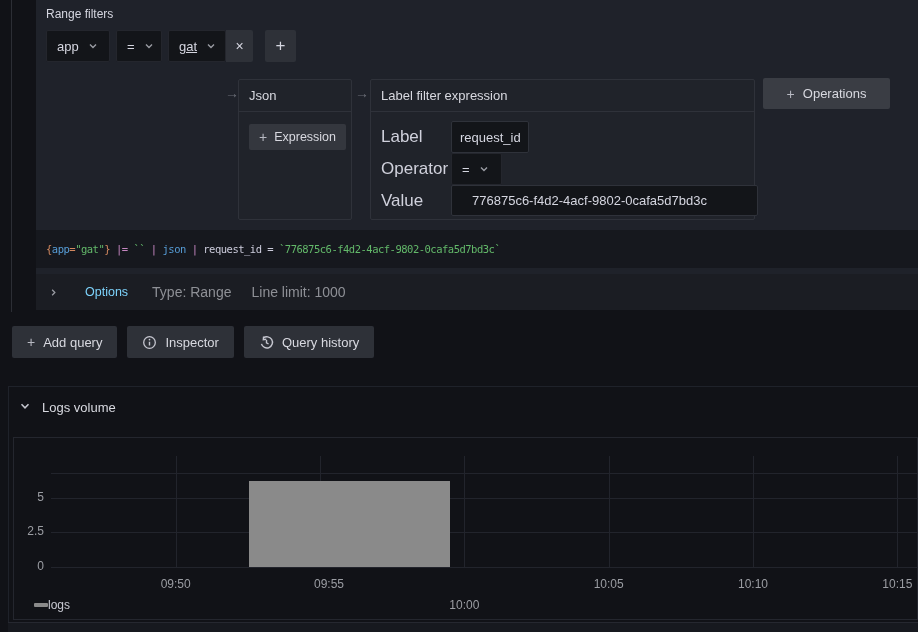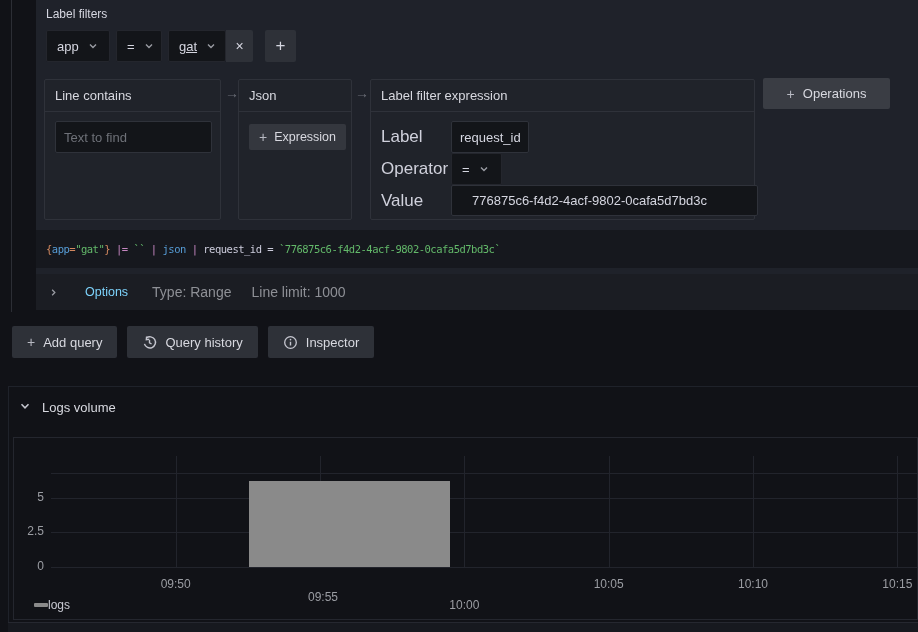--- a/index.html
+++ b/index.html
@@ -126,21 +126,21 @@
 
   .next-panel{left:8px;top:622px;width:912px;height:10px;background:#17191f;border-top:1px solid #262830;}
 </style>
 </head>
 <body>
 
 <div class="abs accent-line"></div>
 
 <section class="abs query-section">
 
-  <div class="abs lf-title">Label filters</div>
+  <div class="abs lf-title">Range filters</div>
 
   <div class="abs lf-row">
     <div class="select sel-app">
       <span>app</span>
       <span><svg width="10" height="10" viewBox="0 0 10 10">
             <path d="M2 3.5 L5 6.5 L8 3.5" stroke="#9a9ca3" stroke-width="1.4" fill="none"></path>
           </svg></span>
     </div>
     <div class="select sel-op">
       <span>=</span>
@@ -155,24 +155,20 @@
           </svg></span>
     </div>
     <button class="sq-btn btn-remove">
       <span>×</span>
     </button>
     <button class="sq-btn btn-addfilter">
       <span>+</span>
     </button>
   </div>
 
-  <div class="card card1">
-    <div class="card-header">Line contains</div>
-    <input class="text-input" placeholder="Text to find" style="">
-  </div>
 
   <div class="abs flow-arrow arrow1">→</div>
 
   <div class="card card2">
     <div class="card-header">Json</div>
     <button class="expression-btn">
       <span class="plus-glyph">+</span>
       <span>Expression</span>
     </button>
   </div>
@@ -222,36 +218,36 @@
 </section>
 
 <div class="abs toolbar">
   <button class="tb-btn">
     <span class="plus-glyph">+</span>
     <span>Add query</span>
   </button>
   <button class="tb-btn">
     <span>
         <svg width="15" height="15" viewBox="0 0 16 16">
+          <circle cx="8" cy="8" r="6.2" fill="none" stroke="#c5c6cf" stroke-width="1.4"></circle>
+          <line x1="8" y1="7.2" x2="8" y2="11.2" stroke="#c5c6cf" stroke-width="1.5"></line>
+          <circle cx="8" cy="4.9" r="0.9" fill="#c5c6cf"></circle>
+        </svg>
+      </span>
+    <span>Inspector</span>
+  </button>
+  <button class="tb-btn">
+    <span>
+        <svg width="15" height="15" viewBox="0 0 16 16">
           <path d="M4.6 3.2 A6 6 0 1 1 2.6 9.5" fill="none" stroke="#c5c6cf" stroke-width="1.5"></path>
           <path d="M4.9 1.6 L4.6 4.9 L7.8 4.5" fill="none" stroke="#c5c6cf" stroke-width="1.5"></path>
           <path d="M8 5.2 V8.3 L10.2 9.6" fill="none" stroke="#c5c6cf" stroke-width="1.5"></path>
         </svg>
       </span>
     <span>Query history</span>
-  </button>
-  <button class="tb-btn">
-    <span>
-        <svg width="15" height="15" viewBox="0 0 16 16">
-          <circle cx="8" cy="8" r="6.2" fill="none" stroke="#c5c6cf" stroke-width="1.4"></circle>
-          <line x1="8" y1="7.2" x2="8" y2="11.2" stroke="#c5c6cf" stroke-width="1.5"></line>
-          <circle cx="8" cy="4.9" r="0.9" fill="#c5c6cf"></circle>
-        </svg>
-      </span>
-    <span>Inspector</span>
   </button>
 </div>
 
 <section class="abs logs-panel">
   <div class="panel-header">
     <span><svg width="12" height="12" viewBox="0 0 12 12">
           <path d="M2.5 4.2 L6 7.8 L9.5 4.2" stroke="#c5c6cf" stroke-width="1.5" fill="none"></path>
         </svg></span>
     <span class="panel-title">Logs volume</span>
   </div>
@@ -272,20 +268,20 @@
       <div class="bar" style="left: 198.314px; width: 200.623px; height: 86.025px; background: rgb(138, 138, 138);"></div>
     </div>
   <div class="legend">
     <span class="legend-swatch"></span>
     <span class="legend-label">logs</span>
   </div>
 <div class="ytick" style="top: 121px;">0</div>
     <div class="ytick" style="top: 86.3125px;">2.5</div>
     <div class="ytick" style="top: 51.625px;">5</div>
     <div class="xtick" style="left: 131.704px; top: 139px;">09:50</div>
-    <div class="xtick" style="left: 279px; top: 139px; margin-top: 13px;">09:55</div>
+    <div class="xtick" style="left: 285px; top: 139px;">09:55</div>
     <div class="xtick" style="left: 420.371px; top: 124px; margin-top: 36px;">10:00</div>
     <div class="xtick" style="left: 564.704px; top: 139px;">10:05</div>
     <div class="xtick" style="left: 709.037px; top: 139px;">10:10</div>
     <div class="xtick" style="left: 853.371px; top: 139px;">10:15</div>
   </div>
 
 <div class="abs next-panel"></div>
 
 </body></html>

